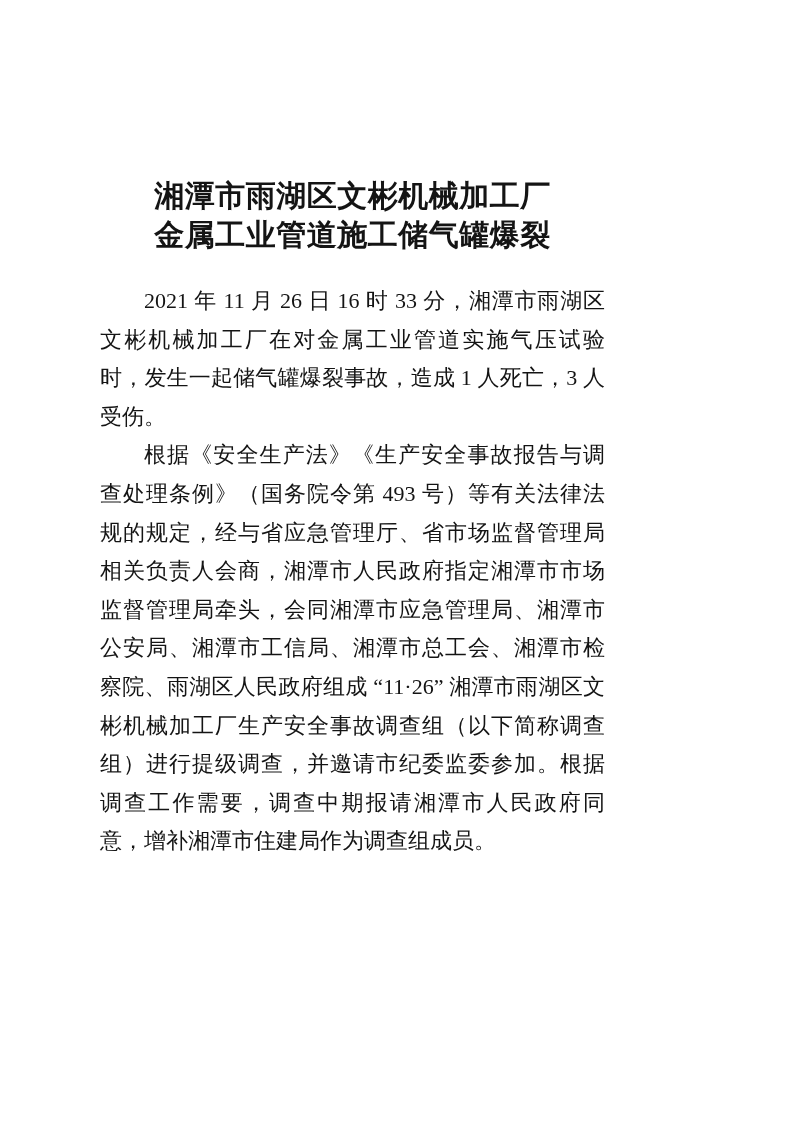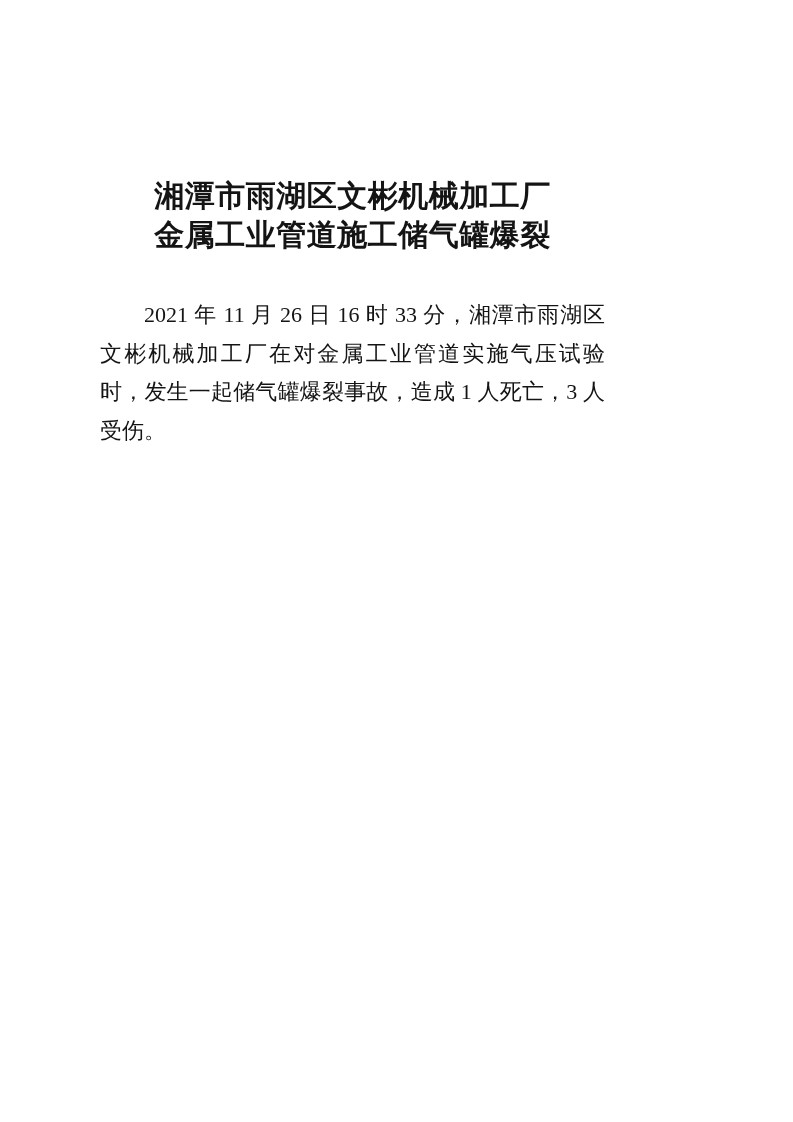--- a/index.html
+++ b/index.html
@@ -28,21 +28,21 @@
     text-align: center;
     font-weight: bold;
     font-size: 30px;
     line-height: 39px;
     letter-spacing: 0.5px;
   }
   .doc-title .title-line {
     white-space: nowrap;
   }
   .doc-body {
-    margin-top: 42px;
+    margin-top: 28px;
     font-size: 22px;
     line-height: 38.6px;
     text-align: justify;
     text-justify: inter-character;
   }
   .doc-body p {
     margin: 0;
     text-indent: 2em;
     word-break: break-all;
   }
@@ -53,16 +53,17 @@
 <div class="page">
   <div class="content">
 
     <div class="doc-title">
       <div class="title-line">湘潭市雨湖区文彬机械加工厂</div>
       <div class="title-line">金属工业管道施工储气罐爆裂</div>
     </div>
 
     <div class="doc-body">
       <p>2021 年 11 月 26 日 16 时 33 分，湘潭市雨湖区文彬机械加工厂在对金属工业管道实施气压试验时，发生一起储气罐爆裂事故，造成 1 人死亡，3 人受伤。</p>
+      <p>根据《安全生产法》《生产安全事故报告与调查处理条例》（国务院令第 493 号）等有关法律法规的规定，经与省应急管理厅、省市场监督管理局相关负责人会商，湘潭市人民政府指定湘潭市市场监督管理局牵头，会同湘潭市应急管理局、湘潭市公安局、湘潭市工信局、湘潭市总工会、湘潭市检察院、雨湖区人民政府组成 “11·26” 湘潭市雨湖区文彬机械加工厂生产安全事故调查组（以下简称调查组）进行提级调查，并邀请市纪委监委参加。根据调查工作需要，调查中期报请湘潭市人民政府同意，增补湘潭市住建局作为调查组成员。</p>
     </div>
 
   </div>
 </div>
 
 </body></html>

